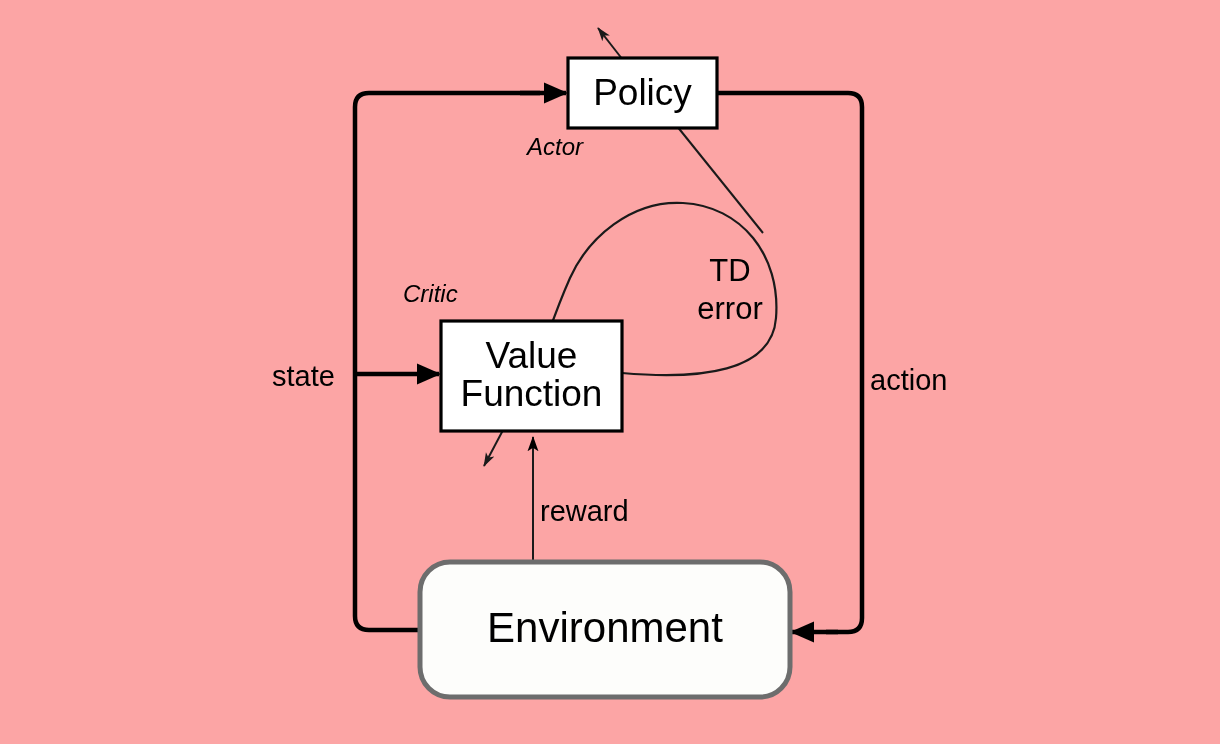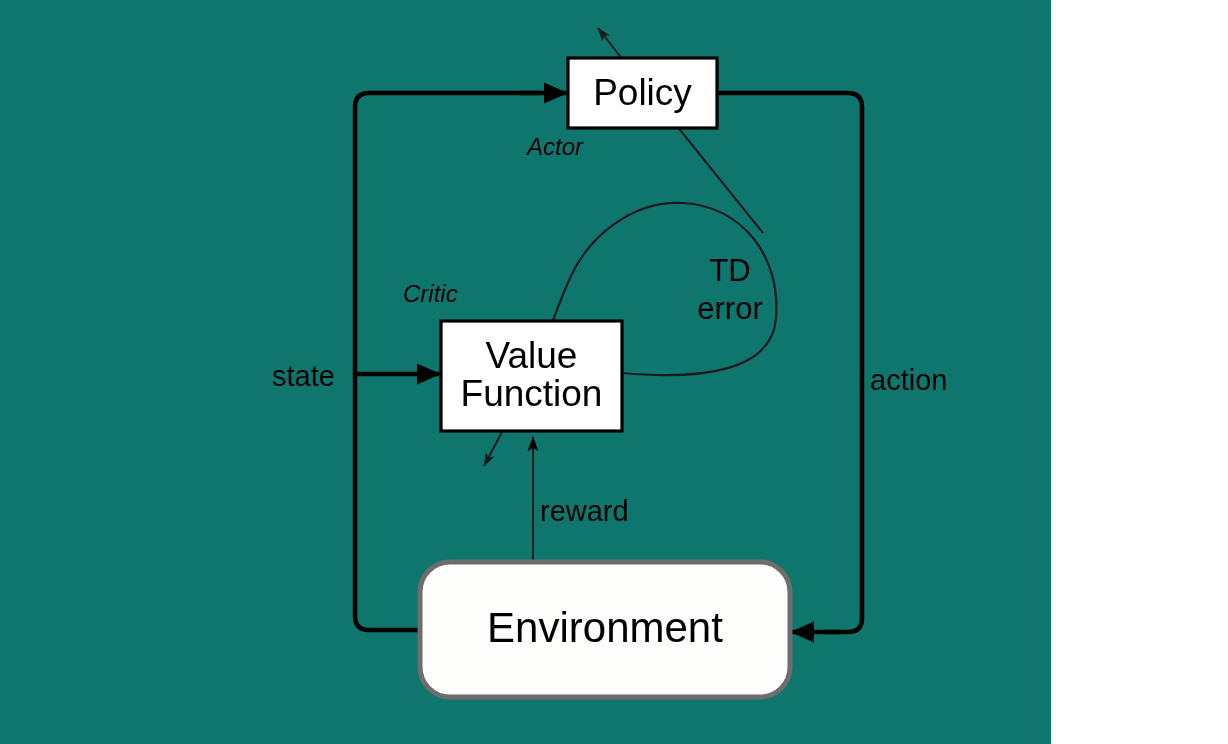--- a/index.html
+++ b/index.html
@@ -5,23 +5,23 @@
   html, body {
     margin: 0;
     padding: 0;
     background: #ffffff;
   }
   body {
     font-family: "Liberation Sans", sans-serif;
   }
   #canvas {
     position: relative;
-    width: 1051px;
+    width: 1220px;
     height: 744px;
-    background: #0f766e;
+    background: #fca5a5;
     overflow: hidden;
   }
   #diagram-svg {
     position: absolute;
     left: 0;
     top: 0;
     width: 1228px;
     height: 744px;
   }
   .node-label {

